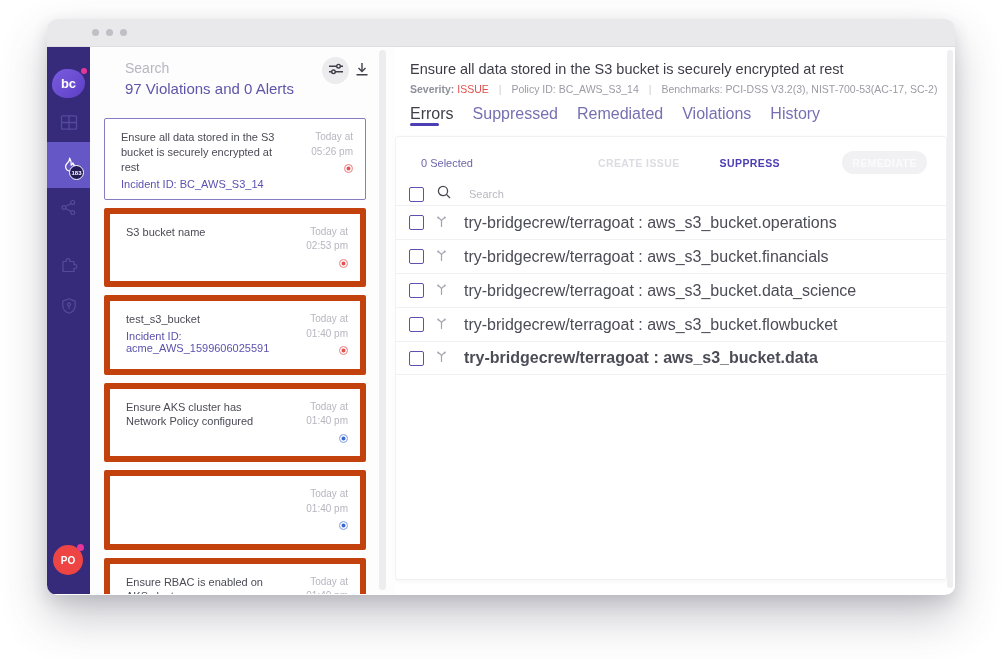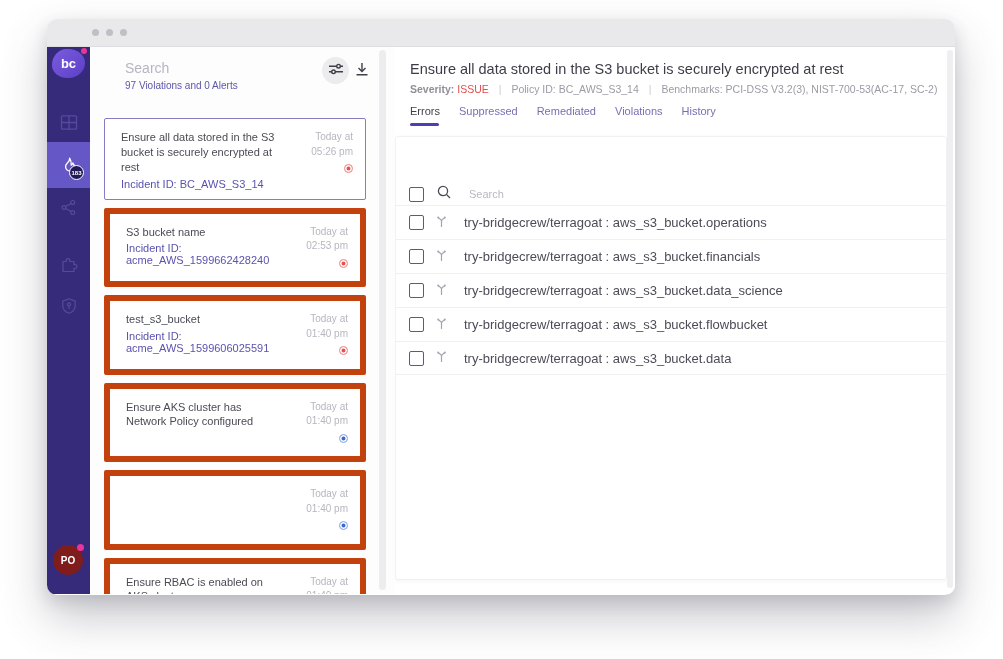--- a/index.html
+++ b/index.html
@@ -11,42 +11,42 @@
             border-radius:10px; background:#ffffff; overflow:hidden;
             box-shadow:0 22px 45px rgba(70,70,90,.30), 0 6px 16px rgba(70,70,90,.16); }
   .titlebar { height:28px; background:#e9e9ec; border-bottom:1px solid #dddde2;
               display:flex; align-items:center; padding-left:45px; }
   .titlebar .dot { width:7px; height:7px; border-radius:50%; background:#bfbfc5; margin-right:7px; }
 
   .app { display:flex; height:547px; }
 
   
   .sidebar { position:relative; width:43px; background:#352b7a; flex:none; }
-  .logo-wrap { position:absolute; top:0; left:0; width:43px; height:36px; }
+  .logo-wrap { position:absolute; top:20px; left:0; width:43px; height:36px; }
   .logo-blob { position:absolute; left:5px; top:2px; width:33px; height:29px;
                background:linear-gradient(135deg,#7a5ce0,#5b3fc4);
                border-radius:46% 54% 52% 48% / 58% 50% 55% 45%;
                display:flex; align-items:center; justify-content:center;
                color:#ffffff; font-size:13px; font-weight:bold; }
   .logo-dot { position:absolute; right:3px; top:1px; width:6px; height:6px; border-radius:50%; background:#e8359a; }
   .nav-item { position:absolute; left:0; width:43px; height:46px; display:flex; align-items:center; justify-content:center; }
   .nav-item.active { background:#6557c5; }
   .nav-item svg { display:block; }
   .badge { position:absolute; width:15px; height:15px; border-radius:50%; background:#221a56;
            border:1.5px solid #ffffff; color:#ffffff; font-size:6px; font-weight:bold;
            display:flex; align-items:center; justify-content:center; right:6px; bottom:8px; }
   .avatar { position:absolute; left:6px; top:498px; width:30px; height:30px; border-radius:50%;
-            background:#7f1d1d; color:#ffffff; font-size:10px; font-weight:bold;
+            background:#ef4444; color:#ffffff; font-size:10px; font-weight:bold;
             display:flex; align-items:center; justify-content:center; }
   .avatar-dot { position:absolute; right:-1px; top:-1px; width:7px; height:7px; border-radius:50%; background:#e8359a; }
 
   
   .left-panel { position:relative; width:305px; flex:none; background:#fdfdfe; overflow:hidden; }
   .lp-search { position:absolute; left:35px; top:13px; font-size:14px; color:#b6b6c0; }
-  .lp-count  { position:absolute; left:35px; top:33px; font-size:10px; color:#5e55a8; }
+  .lp-count  { position:absolute; left:35px; top:33px; font-size:15px; color:#5e55a8; }
   .filter-btn { position:absolute; left:232px; top:10px; width:27px; height:27px; border-radius:50%;
                 background:#ececef; display:flex; align-items:center; justify-content:center; }
   .download-btn { position:absolute; left:262px; top:14px; width:20px; height:20px;
                   display:flex; align-items:center; justify-content:center; }
   .cards { position:absolute; left:14px; top:71px; width:262px; display:flex; flex-direction:column; gap:8px; }
   .card { background:#ffffff; border:6px solid #c2410c; border-radius:2px; min-height:58px;
           padding:11px 12px 9px 16px; display:flex; }
   .card.selected { border:1px solid #857dc1; }
   .card-main { flex:1; padding-right:8px; }
   .card-title { font-size:11px; line-height:1.35; color:#4b4b56; }
@@ -59,21 +59,21 @@
   .lp-scroll { position:absolute; right:9px; top:3px; width:7px; height:540px; border-radius:4px; background:#ededf0; }
 
   
   .main-panel { position:relative; flex:1; background:#ffffff; overflow:hidden; }
   .mp-title { position:absolute; left:15px; top:14px; font-size:14.5px; color:#3d3d48; }
   .mp-meta { position:absolute; left:15px; top:36px; font-size:10.5px; color:#9b9ba5; }
   .mp-meta .sev-label { color:#8f8f9a;font-weight:bold; }
   .mp-meta .sev-value { color:#df4f4d; }
   .mp-meta .pipe { color:#cdcdd4; margin:0 7px; }
   .tabs { position:absolute; left:15px; top:58px; display:flex; }
-  .tab { position:relative; font-size:11px; color:#7670b2; margin-right:19px; padding-bottom:9px; }
+  .tab { position:relative; font-size:16px; color:#7670b2; margin-right:19px; padding-bottom:3px; }
   .tab.active { color:#3f3f4a; }
   .tab.active .underline { position:absolute; left:0; bottom:0; width:29px; height:3px; border-radius:2px; background:#4c3eb3; }
 
   .content-card { position:absolute; left:0; top:89px; width:552px; height:444px;
                   background:#ffffff; border:1px solid #f1f1f4; border-radius:3px;
                   box-shadow:0 1px 4px rgba(40,40,60,.05); }
   .toolbar { position:absolute; left:0; top:14px; width:100%; padding:0 19px 0 25px;
              display:flex; align-items:center; }
   .selected-count { font-size:11px; color:#6d66a9; }
   .toolbar .spacer { flex:1; }
@@ -83,23 +83,23 @@
   .btn-remediate { width:85px; height:23px; border-radius:12px; background:#f1f1f4;
                    color:#fbfbfc; font-size:10.5px; font-weight:bold; letter-spacing:.4px;
                    display:flex; align-items:center; justify-content:center; }
   .checkbox { width:15px; height:15px; border:1.5px solid #5a52ad; border-radius:2px; background:#ffffff; flex:none; }
   .table-head { position:absolute; left:0; top:46px; width:100%; padding:0 0 0 13px;
                 display:flex; align-items:center; height:22px; }
   .table-head .search-glyph { margin-left:12px; }
   .table-head .placeholder { margin-left:17px; font-size:11px; color:#b8b8c2; }
   .rows { position:absolute; left:0; top:68px; width:100%; }
   .row { display:flex; align-items:center; height:34px; padding-left:13px; border-top:1px solid #f0f0f3; }
-  .row:last-child { border-bottom:1px solid #f0f0f3; }
+  .row:last-child { border-bottom:1px solid #f0f0f3;font-weight:bold; }
   .row .branch-glyph { margin-left:11px; }
-  .row .row-label { margin-left:16px; font-size:13px; color:#4c4c57; }
+  .row .row-label { margin-left:16px; font-size:16px; color:#4c4c57; }
   .mp-scroll { position:absolute; right:2px; top:3px; width:6px; height:538px; border-radius:3px; background:#efeff2; }
 </style>
 </head>
 <body>
 
 <div class="stage">
   <div class="window">
 
     <div class="titlebar">
       <span class="dot"></span>
@@ -216,21 +216,20 @@
             <div class="card-side">
               <div>Today at</div>
               <div>05:26 pm</div>
               <span class="status-dot red"></span>
             </div>
           </div>
 
           <div class="card">
             <div class="card-main">
               <div class="card-title">S3 bucket name</div>
-              <div class="card-incident">Incident ID: acme_AWS_1599662428240</div>
             </div>
             <div class="card-side">
               <div>Today at</div>
               <div>02:53 pm</div>
               <span class="status-dot red"></span>
             </div>
           </div>
 
           <div class="card">
             <div class="card-main">
@@ -307,20 +306,27 @@
           <div class="tab">
             <span>Violations</span>
           </div>
           <div class="tab">
             <span>History</span>
           </div>
         </div>
 
         <div class="content-card">
 
+          <div class="toolbar">
+            <span class="selected-count">0 Selected</span>
+            <span class="spacer"></span>
+            <span class="btn-text btn-create">CREATE ISSUE</span>
+            <span class="btn-text btn-suppress">SUPPRESS</span>
+            <span class="btn-remediate">REMEDIATE</span>
+          </div>
 
           <div class="table-head">
             <span class="checkbox"></span>
             <span class="search-glyph">
               <svg width="16" height="16" viewBox="0 0 16 16">
                   <g fill="none" stroke="#4a4a55" stroke-width="1.3">
                 <circle cx="7" cy="7" r="4.6"></circle>
                     <line x1="10.5" y1="10.5" x2="14" y2="14"></line>
                   </g>
                 </svg>

